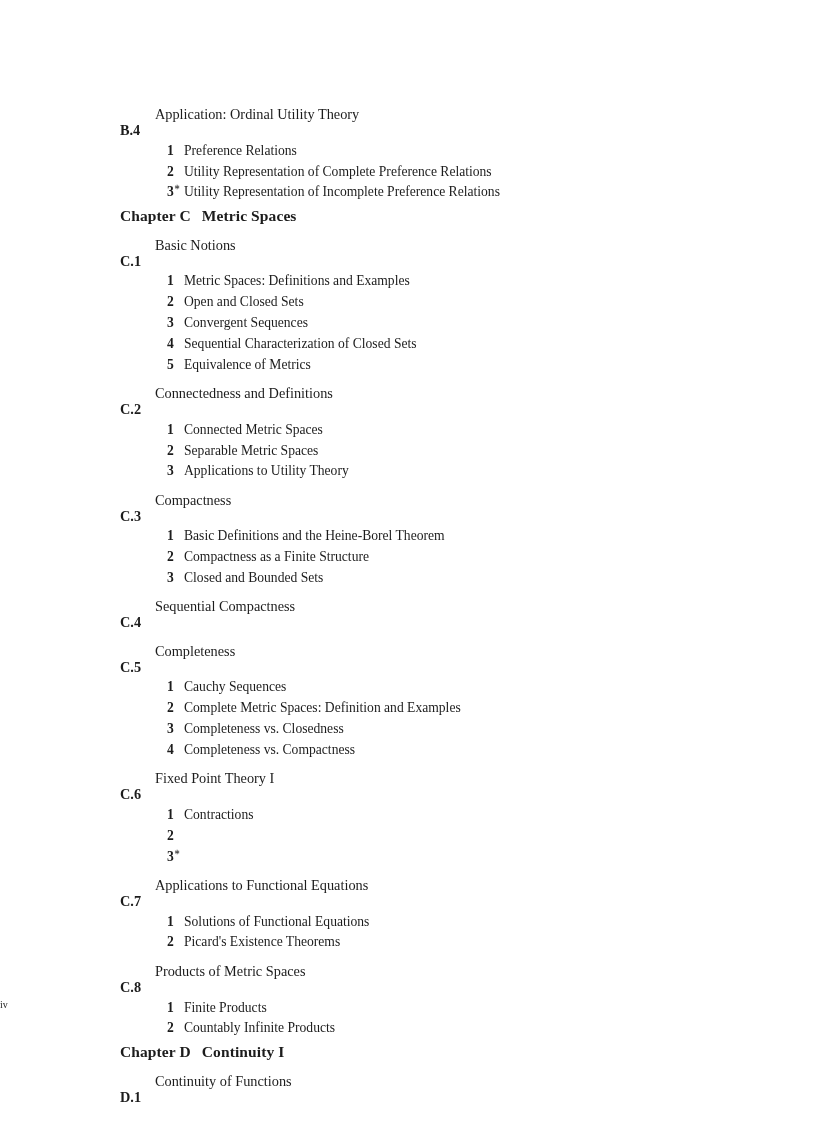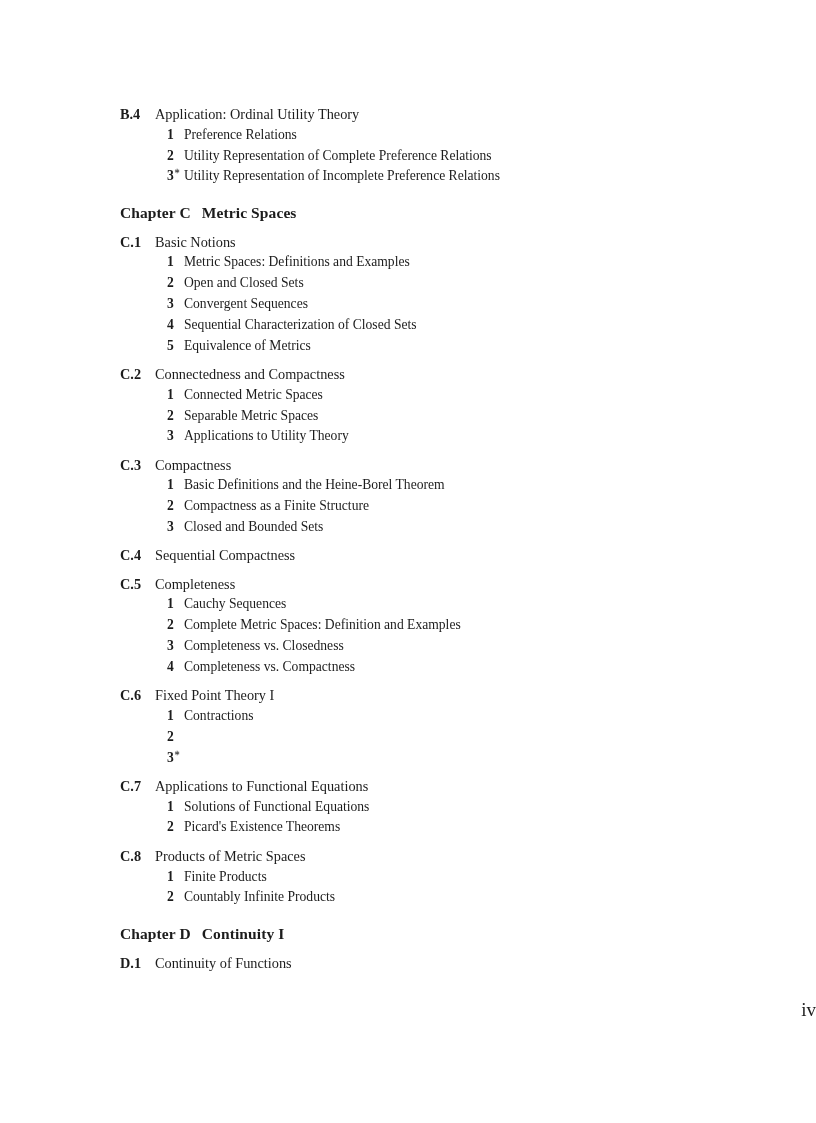--- a/index.html
+++ b/index.html
@@ -19,37 +19,38 @@
   .content {
     position: absolute;
     left: 120px;
     top: 104px;
     right: 90px;
   }
   .block { margin-top: 7.5px; }
   .block:first-child { margin-top: 0; }
 
   .chapter {
-    margin-top: 15px;
+    margin-top: 2px;
     font-size: 15.5px;
     font-weight: 700;
     line-height: 22px;
     letter-spacing: 0.1px;
   }
   .ch-label { margin-right: 11px; }
 
   .sec-head {
     display: flex;
     font-size: 14.3px;
     line-height: 20.8px;
   }
   .sec-label {
     flex: none;
     width: 35px;
     font-weight: 700;
+    margin-top: 16px;
   }
 
   .items { }
   .item {
     display: flex;
     margin-left: 47px;
     font-size: 13.6px;
     line-height: 20.8px;
   }
   .item-num {
@@ -63,22 +64,22 @@
     line-height: 0;
     vertical-align: super;
   }
   .item-title { }
 
   .footer {
     position: absolute;
     top: 999px;
     left: 0;
     width: 100%;
-    text-align: right;
-    font-size: 19px;
+    text-align: left;
+    font-size: 10px;
     color: #1c1c1c;
   }
 </style>
 </head>
 <body>
 
 <div class="page">
   <div class="content">
       <div class="block section">
         <div class="sec-head">
@@ -125,21 +126,21 @@
           </div>
           <div class="item">
             <span class="item-num"><span>5</span></span>
             <span class="item-title">Equivalence of Metrics</span>
           </div>
         </div>
       </div>
       <div class="block section">
         <div class="sec-head">
           <span class="sec-label">C.2</span>
-          <span class="sec-title">Connectedness and Compactness</span>
+          <span class="sec-title">Connectedness and Definitions</span>
         </div>
         <div class="items">
           <div class="item">
             <span class="item-num"><span>1</span></span>
             <span class="item-title">Connected Metric Spaces</span>
           </div>
           <div class="item">
             <span class="item-num"><span>2</span></span>
             <span class="item-title">Separable Metric Spaces</span>
           </div>

